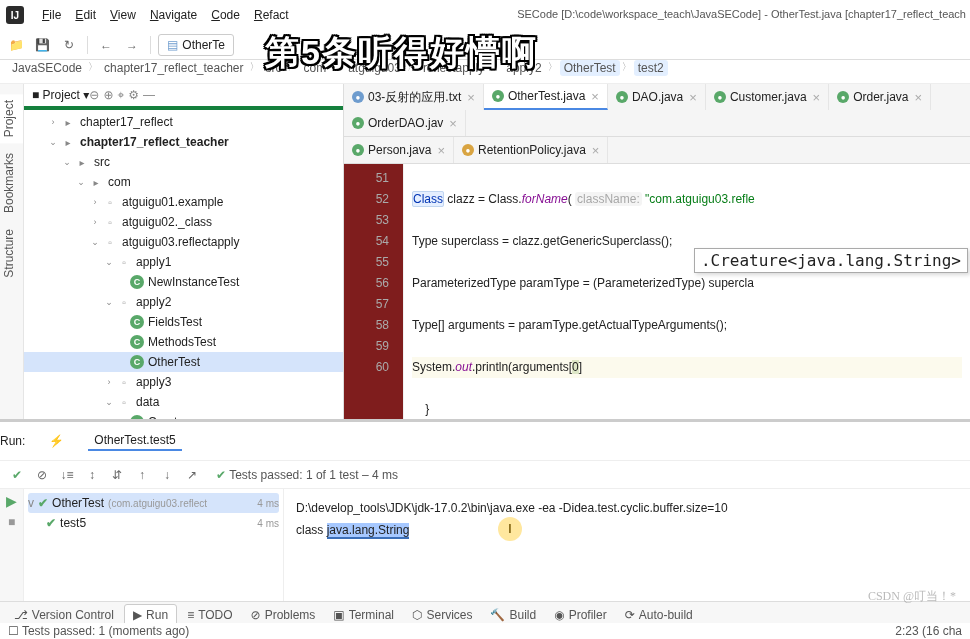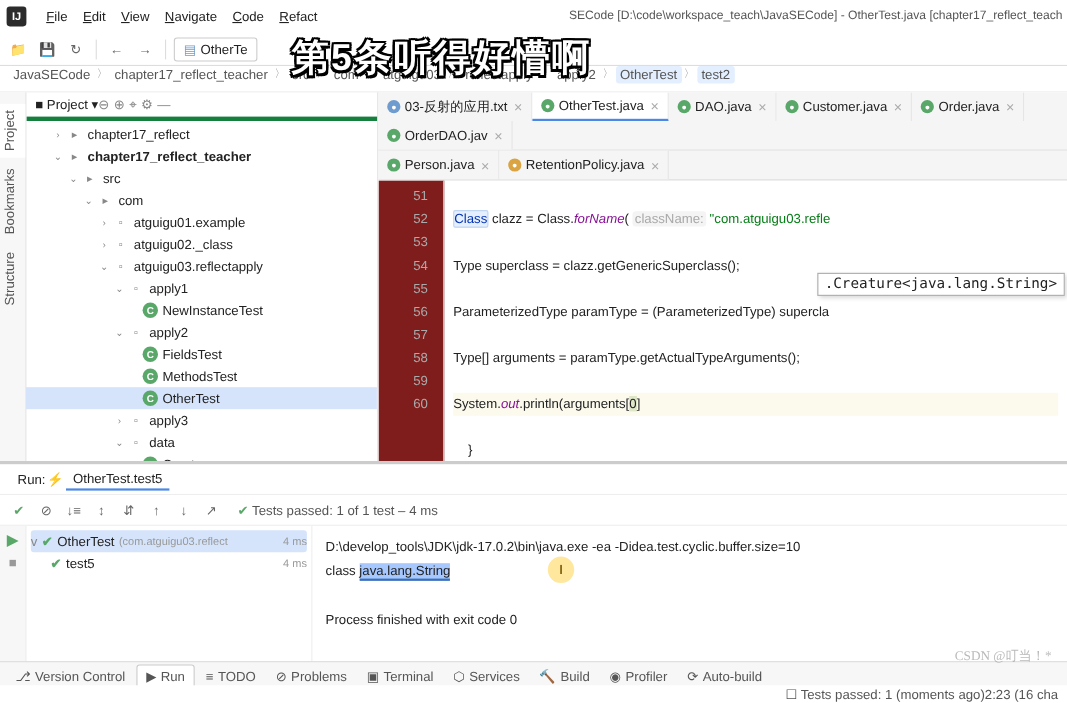--- a/index.html
+++ b/index.html
@@ -41,41 +41,41 @@
 .etab.active{background:#fff;border-bottom:2px solid #4a88e3}
 .etab .tico{width:12px;height:12px;border-radius:50%;font-size:8px;display:flex;align-items:center;justify-content:center;color:#fff}
 .etab .close{color:#aaa;margin-left:2px;font-size:13px}
 .code-area{flex:1;display:flex;font-family:"JetBrains Mono",Consolas,monospace;font-size:14px;overflow:hidden}
 .gutter{width:60px;text-align:right;padding:4px 14px 4px 0;color:#aaa;background:#7f1d1d;line-height:21px;border-right:1px solid #f0f0f0}
 .code{flex:1;padding:4px 8px;line-height:21px;white-space:pre;overflow:hidden}
 .kw{color:#0033b3}
 .str{color:#067d17}
 .fld{color:#871094;font-style:italic}
 .hint{color:#a8a8a8;background:#f4f4f4;padding:0 2px;border-radius:3px}
-.popup{position:absolute;background:#fff;border:1px solid #aaa;padding:2px 6px;font-family:Consolas,monospace;font-size:13px;box-shadow:2px 2px 4px rgba(0,0,0,.15)}
+.popup{position:absolute;background:#fff;border:1px solid #aaa;padding:2px 6px;font-family:Consolas,monospace;font-size:16px;box-shadow:2px 2px 4px rgba(0,0,0,.15)}
 .hl-box{background:#e5efff;border:1px solid #c0d5f0;border-radius:2px}
 .caret-line{background:#fcfaed}
 .run-panel{position:absolute;bottom:28px;left:0;right:0;height:192px;border-top:3px solid #ccc;background:#fff;display:flex;flex-direction:column}
-.run-header{height:28px;display:flex;align-items:center;padding:0 16px;border-bottom:1px solid #eee;gap:2px}
+.run-header{height:39px;display:flex;align-items:center;padding:0 0;border-bottom:1px solid #eee;gap:24px}
 .run-tab{padding:2px 6px;border-bottom:2px solid #4a88e3;font-size:12px}
 .run-toolbar{height:28px;display:flex;align-items:center;padding:0 6px;gap:3px;border-bottom:1px solid #eee}
 .run-body{flex:1;display:flex;overflow:hidden}
 .run-left{width:24px;background:#f7f7f7;border-right:1px solid #eee;display:flex;flex-direction:column;align-items:center;padding-top:4px;gap:6px}
 .run-play{color:#59a869;font-size:14px}
 .test-tree{width:260px;border-right:1px solid #eee;padding:4px;font-size:12px}
 .tt-item{display:flex;align-items:center;height:20px;gap:4px}
 .tt-item .ok{color:#59a869;font-weight:bold}
 .tt-item.sel{background:#d5e4fb;border-radius:3px}
 .run-output{flex:1;padding:8px 12px;font-family:Consolas,monospace;font-size:14px;line-height:22px;position:relative}
 .sel-text{background:#a6c8ff}
 .cursor-ico{position:absolute;width:24px;height:24px;border-radius:50%;background:#ffe79e;display:flex;align-items:center;justify-content:center;color:#8a6d1a;font-weight:bold}
 .bottom-bar{position:absolute;bottom:12px;left:0;right:0;height:26px;border-top:1px solid #ddd;background:#f7f7f7;display:flex;align-items:center;padding:0 6px;gap:2px;font-size:11px}
 .btab{display:flex;align-items:center;height:22px;padding:0 8px;gap:4px;cursor:pointer;color:#555}
 .btab.active{background:#fff;border:1px solid #ccc;border-radius:3px}
-.status{position:absolute;bottom:0;left:0;right:0;height:16px;font-size:11px;color:#555;padding:0 8px;display:flex;align-items:center;justify-content:flex-end;background:#fff}
+.status{position:absolute;bottom:0;left:0;right:0;height:16px;font-size:11px;color:#555;padding:0 8px;display:flex;align-items:center;justify-content:space-between;background:#fff}
 .watermark{position:absolute;right:14px;bottom:34px;font-size:12px;color:rgba(100,100,100,.45);font-family:Liberation Serif, serif}
 </style>
 </head>
 <body>
 
 <div class="topbar">
   <div class="logo">IJ</div>
   <div class="menu">
     <span><u>F</u>ile</span>
     <span><u>E</u>dit</span>
@@ -338,21 +338,20 @@
       <div class="tt-item" style="padding-left:18px">
         <span class="ok">✔</span>
           <span>test5</span>
         <span style="margin-left:auto;color:#999;font-size:10px">4 ms</span>
       </div>
     </div>
     <div class="run-output">
       <div>D:\develop_tools\JDK\jdk-17.0.2\bin\java.exe -ea -Didea.test.cyclic.buffer.size=10</div>
       <div><span>class </span><span class="sel-text" style="border-bottom:2px solid #3c6fb8">java.lang.String</span></div>
       <div style="height:22px"></div>
-      <div>Process finished with exit code 0</div>
       <div class="cursor-ico" style="left:214px;top:28px">I</div>
     </div>
   </div>
 </div>
 
 <div class="bottom-bar">
   <span class="btab">⎇ <span>Version Control</span></span>
   <span class="btab active">▶ <span>Run</span></span>
   <span class="btab">≡ <span>TODO</span></span>
   <span class="btab">⊘ <span>Problems</span></span>

